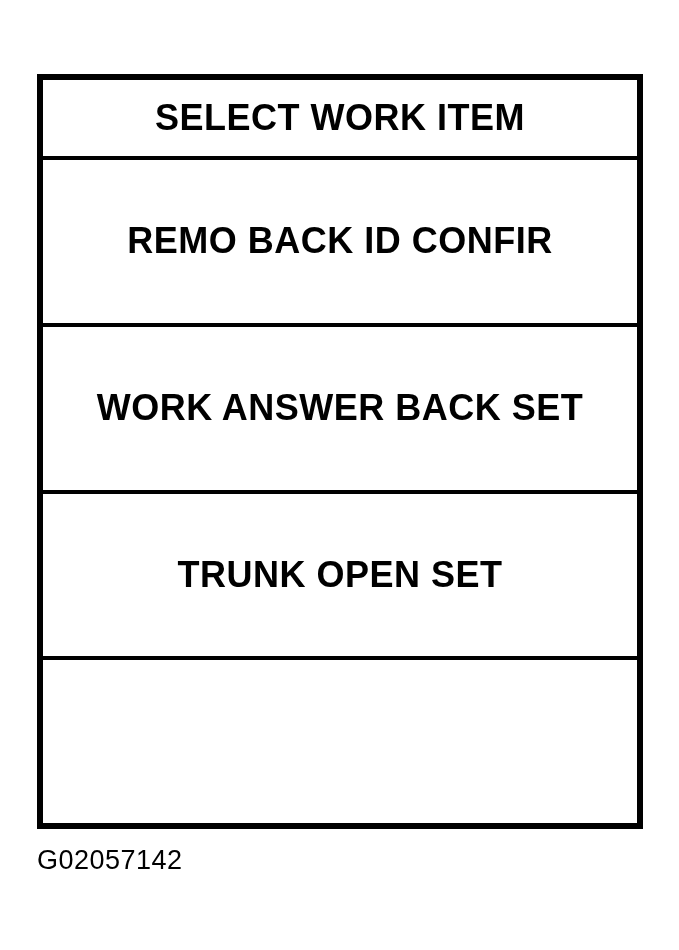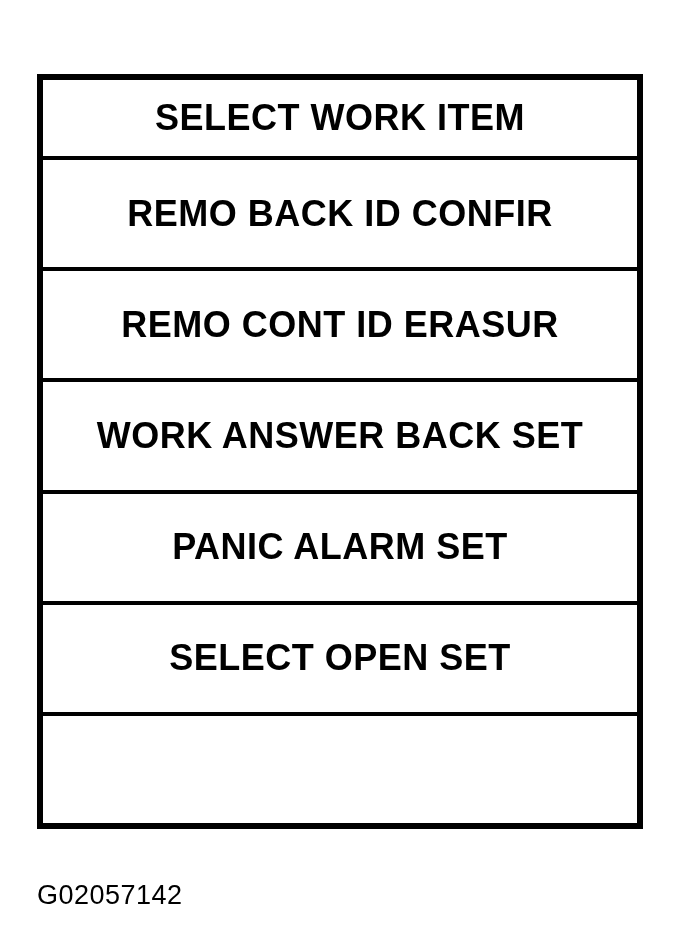--- a/index.html
+++ b/index.html
@@ -41,32 +41,30 @@
   }
   .menu-row.header-row {
     flex: 0 0 76px;
   }
   .menu-row:last-child {
     border-bottom: none;
   }
   .figure-caption {
     position: absolute;
     left: 37px;
-    top: 880px;
+    top: 845px;
     font-size: 27px;
     font-weight: normal;
     letter-spacing: 0.5px;
   }
 </style>
 </head>
 <body>
 
 <div class="menu-box">
   <div class="menu-row header-row">SELECT WORK ITEM</div>
   <div class="menu-row">REMO BACK ID CONFIR</div>
-  <div class="menu-row">REMO CONT ID ERASUR</div>
   <div class="menu-row">WORK ANSWER BACK SET</div>
-  <div class="menu-row">PANIC ALARM SET</div>
-  <div class="menu-row">SELECT OPEN SET</div>
+  <div class="menu-row">TRUNK OPEN SET</div>
   <div class="menu-row"></div>
 </div>
 
 <div class="figure-caption">G02057142</div>
 
 </body></html>

